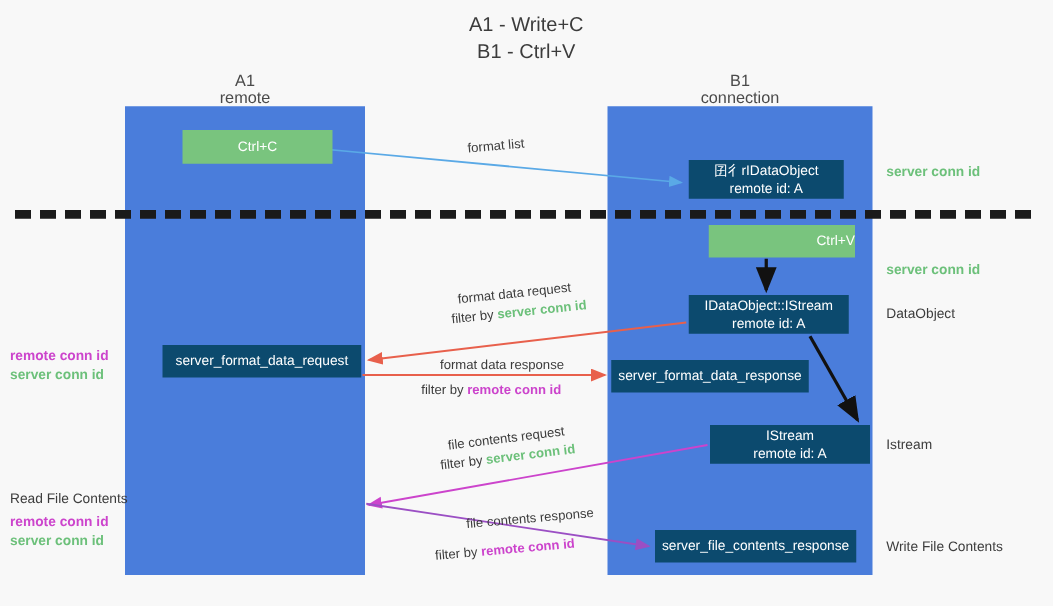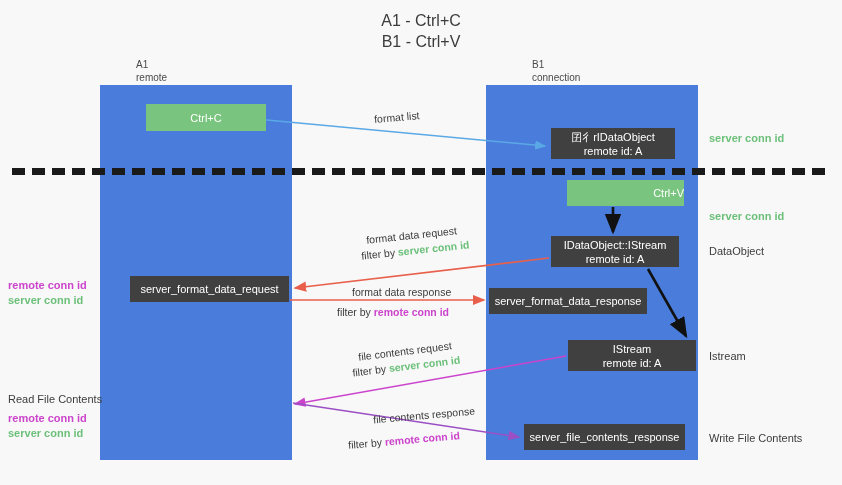--- a/index.html
+++ b/index.html
@@ -14,21 +14,21 @@
   .stage{position:absolute;left:0;top:0;width:842px;height:485px;}
 
   
   .title{
     position:absolute;left:0;top:10px;width:842px;
     text-align:center;font-size:16px;line-height:21px;color:#3c3c3c;
   }
 
   
   .col-head{
-    position:absolute;font-size:10px;line-height:13px;color:#4a4a4a;
+    position:absolute;text-align:center;font-size:13px;line-height:13px;color:#4a4a4a;
   }
   .col-head .sub{display:block;}
 
   
   .lane{position:absolute;background:#4a7ddb;}
   #lane-a1{left:100px;top:85px;width:192px;height:375px;}
   #lane-b1{left:486px;top:85px;width:212px;height:375px;}
 
   
   .divider{
@@ -37,21 +37,21 @@
     background-size:20px 7px;background-repeat:repeat-x;
   }
 
   
   .box{
     position:absolute;box-sizing:border-box;
     display:flex;flex-direction:column;align-items:center;justify-content:center;
     color:#ffffff;font-size:11px;line-height:14px;text-align:center;
   }
   .box.green{background:#79c47e;margin-left:12px;}
-  .box.orange{background:#404040;}
+  .box.orange{background:#0c4a6e;}
   .box .l2{display:block;}
 
   #box-ctrlc{left:134px;top:104px;width:120px;height:27px;}
   #box-idataobject{left:551px;top:128px;width:124px;height:31px;}
   #box-ctrlv{left:555px;top:180px;width:117px;height:26px;align-items:flex-end;}
   #box-getdata{left:551px;top:236px;width:128px;height:31px;}
   #box-fmt-req{left:130px;top:276px;width:159px;height:26px;}
   #box-fmt-resp{left:489px;top:288px;width:158px;height:26px;}
   #box-istream{left:568px;top:340px;width:128px;height:31px;}
   #box-file-req{left:129px;top:393px;width:160px;height:26px;}
@@ -89,21 +89,21 @@
   #el-file-resp2{left:348px;top:433px;transform:rotate(-5deg);}
 
   svg.arrows{position:absolute;left:0;top:0;width:842px;height:485px;pointer-events:none;}
 </style>
 </head>
 <body>
 
 <div class="stage">
 
   <div class="title">
-    <div>A1 - Ctrl+C</div>
+    <div>A1 - Write+C</div>
     <div>B1 - Ctrl+V</div>
   </div>
 
   <div class="col-head" id="head-a1" style="left:136px;top:58px;width:120px;">
     <span>A1</span>
     <span class="sub">remote</span>
   </div>
   <div class="col-head" id="head-b1" style="left:532px;top:58px;width:120px;">
     <span>B1</span>
     <span class="sub">connection</span>

